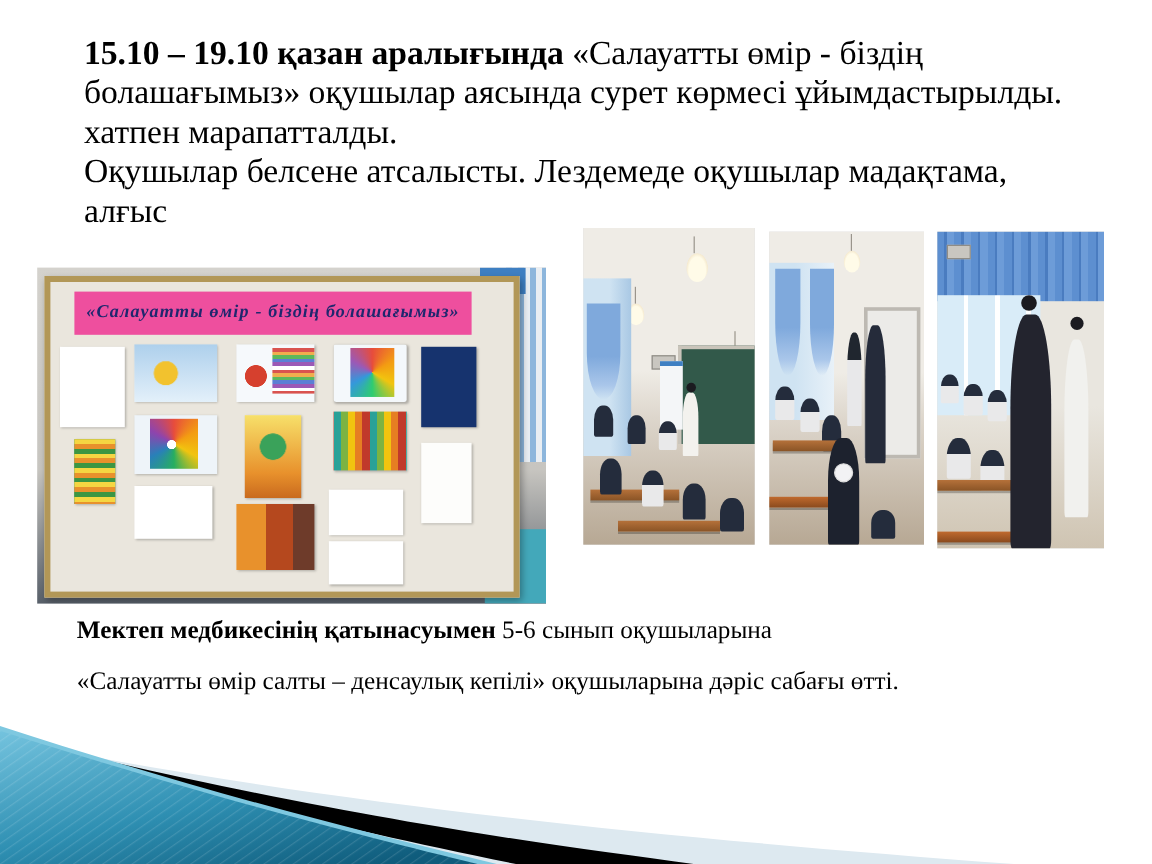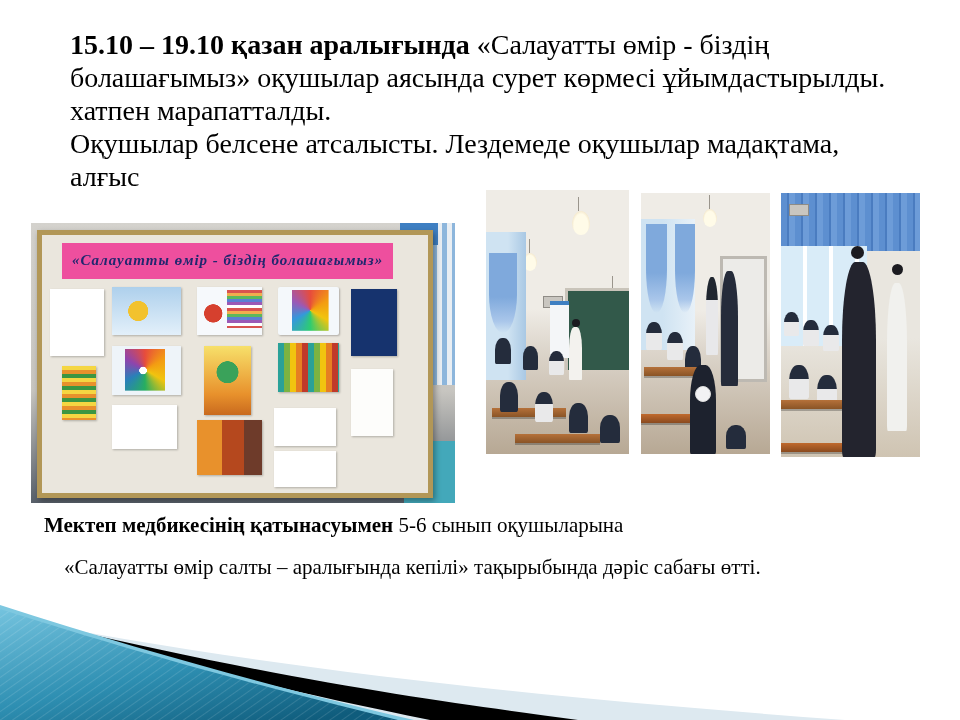--- a/index.html
+++ b/index.html
@@ -89,21 +89,21 @@
   .stud.shirt{background:linear-gradient(180deg,#242c3c 0 40%,#e9e9ea 40% 100%);}
   .head{position:absolute;background:#1b1b20;border-radius:50%;}
   .figure{position:absolute;border-radius:40% 40% 4% 4%;}
   .blinds{position:absolute;left:0;top:0;width:100%;height:22%;
     background:repeating-linear-gradient(90deg,#5d8fd0 0 6px,#4a7cc0 6px 8px,#6d9cd8 8px 14px);}
   .brightwin{position:absolute;left:0;top:20%;width:62%;height:38%;
     background:repeating-linear-gradient(90deg,#d9ecf8 0 22px,#ffffff 22px 26px);}
 
   
   .bottom{position:absolute;top:511px;left:0;right:0;font-size:21px;line-height:28px;}
-  .bl1{padding-left:44px;margin-bottom:14px;}
+  .bl1{padding-left:64px;margin-bottom:14px;}
   .bl2{padding-left:64px;margin-bottom:14px;}
   .bl3{padding-left:85px;}
   .bl1 b{font-weight:bold;}
 
   
   .ribbon{position:absolute;left:0;bottom:0;width:960px;height:120px;pointer-events:none;}
 </style>
 </head>
 <body>
 
@@ -194,21 +194,21 @@
     <div class="desk" style="left:0;bottom:18%;width:48%"></div>
     <div class="desk" style="left:0;bottom:2%;width:56%;background:linear-gradient(180deg,#c06a2e,#8a4a1e)"></div>
     <div class="figure" style="left:44%;top:26%;width:24%;height:74%;background:#23242e"></div>
     <div class="head" style="left:50%;top:20%;width:13px;height:13px"></div>
     <div class="figure" style="left:76%;top:34%;width:15%;height:56%;background:#f1f1ee"></div>
     <div class="head" style="left:80%;top:27%;width:11px;height:11px"></div>
   </div>
 
   <div class="bottom">
     <div class="bl1"><b>Мектеп медбикесінің қатынасуымен</b><span>   5-6 сынып оқушыларына</span></div>
-    <div class="bl2">«Салауатты өмір салты – аралығында кепілі»  тақырыбында дәріс сабағы өтті.</div>
+    <div class="bl2">«Салауатты өмір салты – денсаулық кепілі»  оқушыларына дәріс сабағы өтті.</div>
   </div>
 
   <svg class="ribbon" viewBox="0 0 960 120">
     <defs>
       <linearGradient id="tealGrad" x1="0" y1="0" x2="0.8" y2="1">
         <stop offset="0" stop-color="#74c3de"></stop>
         <stop offset="0.55" stop-color="#2e8fb2"></stop>
         <stop offset="1" stop-color="#0f5c7c"></stop>
       </linearGradient>
       <pattern id="hatch" width="7" height="7" patternUnits="userSpaceOnUse" patternTransform="rotate(55)">

